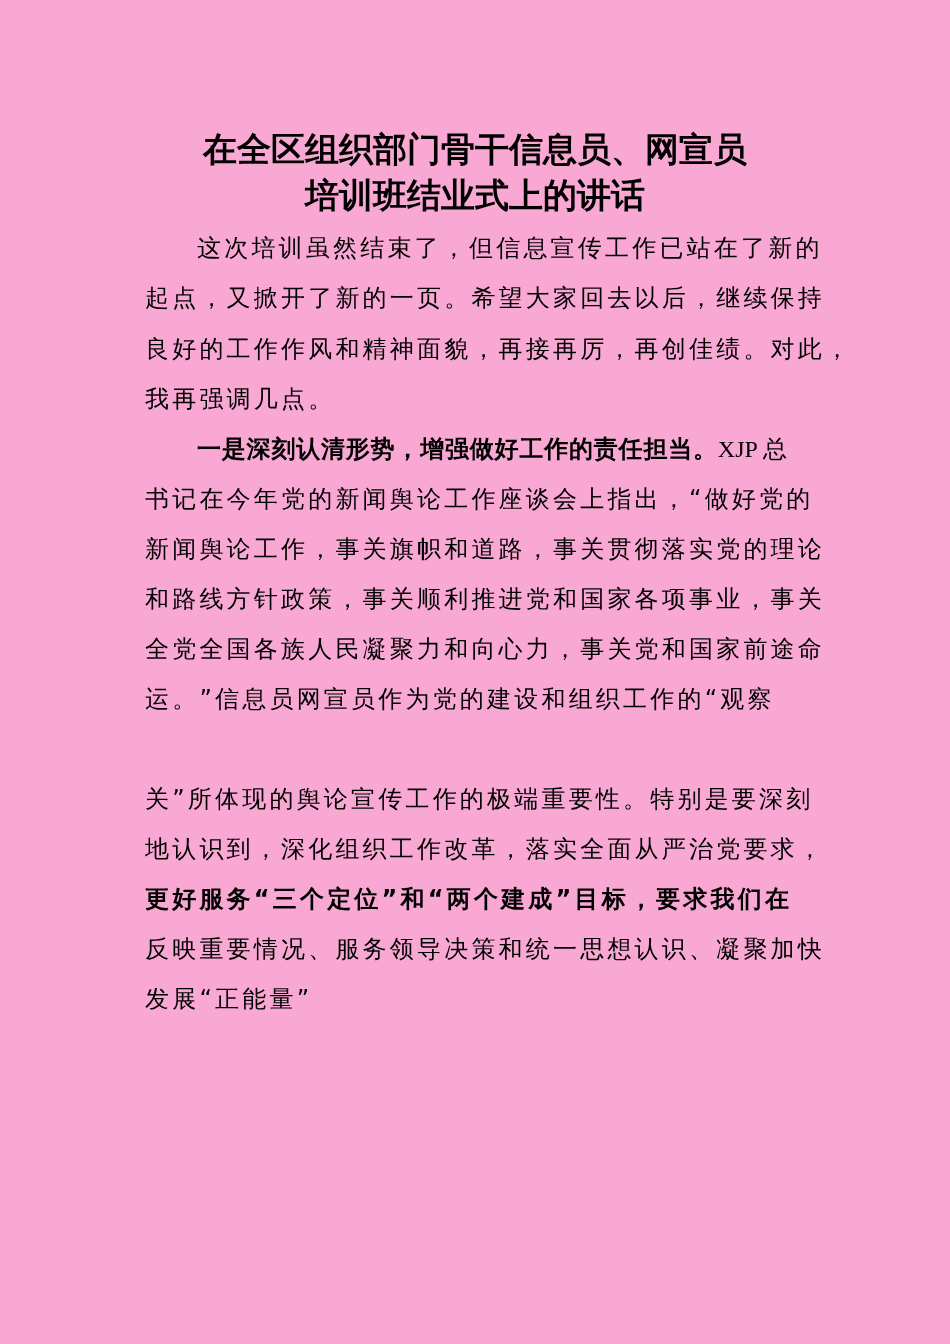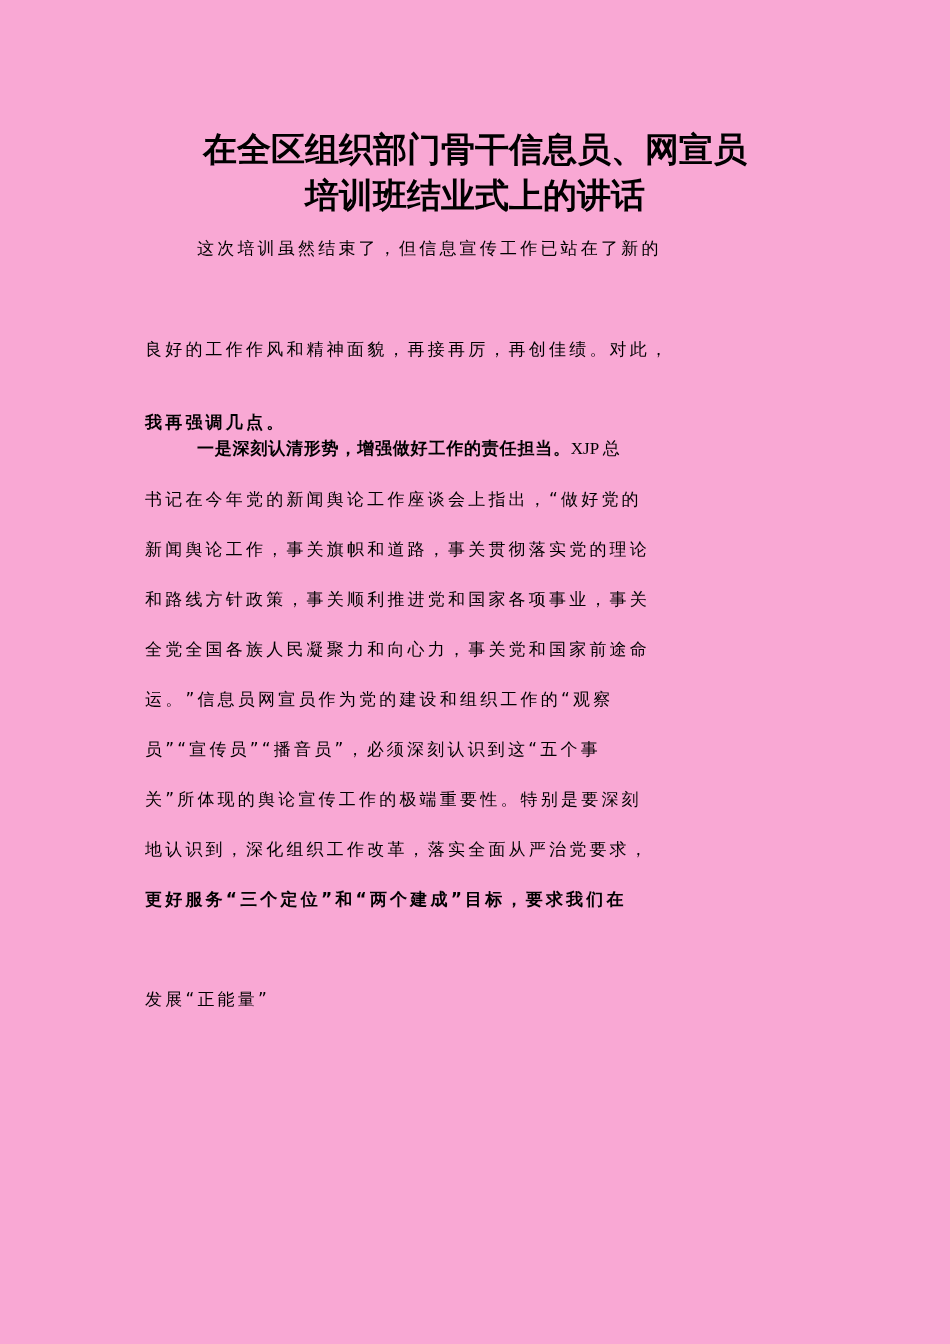--- a/index.html
+++ b/index.html
@@ -32,21 +32,21 @@
       letter-spacing: 0px;
       color: #000;
     }
     .title.l1 { top: 126px; }
     .title.l2 { top: 172px; }
     .body-line {
       position: absolute;
       left: 145px;
       width: 680px;
       font-family: "DejaVu Sans", "Liberation Sans", sans-serif;
-      font-size: 17px;
+      font-size: 24px;
       line-height: 30px;
       height: 30px;
       white-space: nowrap;
       letter-spacing: 3.2px;
       color: #000;
     }
     .indent { left: 197px; width: 628px; }
     .bold-lead {
       font-weight: bold;
       letter-spacing: 0.8px;
@@ -57,30 +57,31 @@
   </style>
 </head>
 <body>
 
 <div class="page">
 
   <div class="title l1">在全区组织部门骨干信息员、网宣员</div>
   <div class="title l2">培训班结业式上的讲话</div>
 
   <div class="body-line indent" style="top:233px;">这次培训虽然结束了，但信息宣传工作已站在了新的</div>
+  <div class="body-line" style="top:283px;">起点，又掀开了新的一页。希望大家回去以后，继续保持</div>
   <div class="body-line" style="top:334px;">良好的工作作风和精神面貌，再接再厉，再创佳绩。对此，</div>
-  <div class="body-line" style="top:407px;font-weight:bold;">我再强调几点。</div>
+  <div class="body-line" style="top:384px;">我再强调几点。</div>
 
   <div class="body-line indent" style="top:434px;font-family:Liberation Serif, serif;">
     <span class="bold-lead">一是深刻认清形势，增强做好工作的责任担当。</span><span class="xjp">XJP 总</span>
   </div>
   <div class="body-line" style="top:484px;">书记在今年党的新闻舆论工作座谈会上指出，“做好党的</div>
   <div class="body-line" style="top:584px;">和路线方针政策，事关顺利推进党和国家各项事业，事关</div>
   <div class="body-line" style="top:534px;">新闻舆论工作，事关旗帜和道路，事关贯彻落实党的理论</div>
   <div class="body-line" style="top:634px;">全党全国各族人民凝聚力和向心力，事关党和国家前途命</div>
   <div class="body-line" style="top:684px;">运。”信息员网宣员作为党的建设和组织工作的“观察</div>
-  <div class="body-line" style="top:734px;">员”“宣传员”“播音员”，必须深刻认识到这“五个事</div>
   <div class="body-line" style="top:784px;">关”所体现的舆论宣传工作的极端重要性。特别是要深刻</div>
   <div class="body-line" style="top:834px;">地认识到，深化组织工作改革，落实全面从严治党要求，</div>
   <div class="body-line" style="top:884px;font-weight:bold;">更好服务“三个定位”和“两个建成”目标，要求我们在</div>
+  <div class="body-line" style="top:934px;">反映重要情况、服务领导决策和统一思想认识、凝聚加快</div>
   <div class="body-line" style="top:984px;">发展“正能量”</div>
 
 </div>
 
 </body></html>

